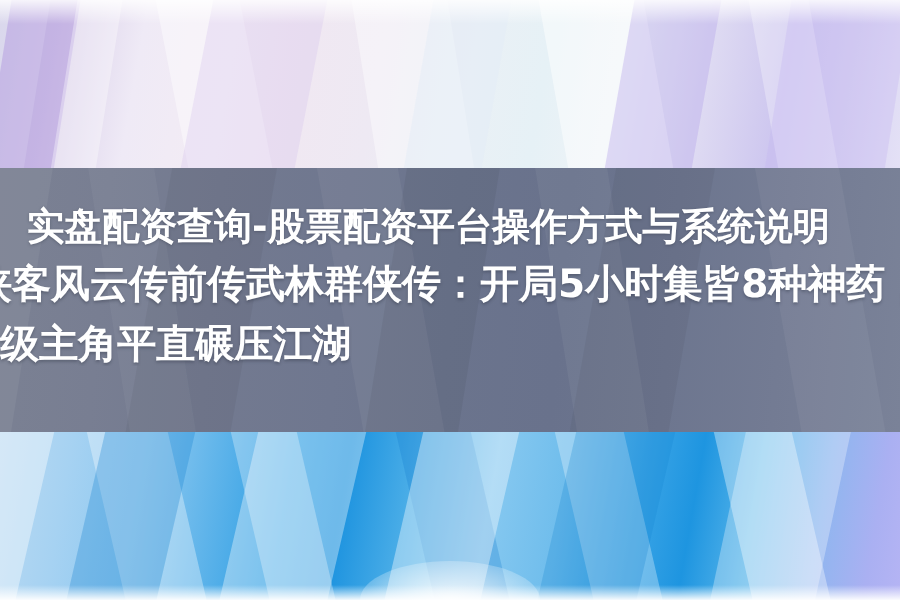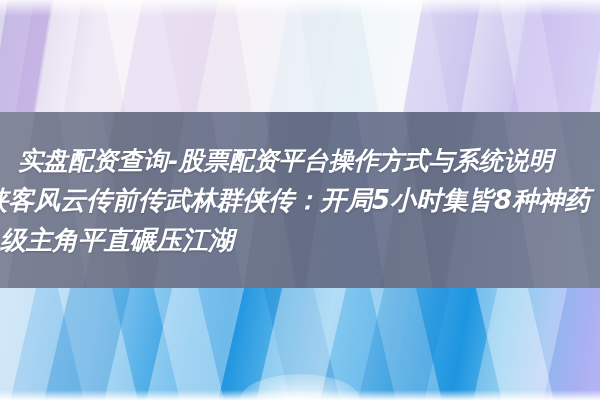--- a/index.html
+++ b/index.html
@@ -116,25 +116,24 @@
     height: 52px;
     border-radius: 50%;
     background: radial-gradient(ellipse at center, rgba(255,255,255,0.85), rgba(255,255,255,0));
     pointer-events: none;
   }
 
   
   .text-layer {
     position: absolute;
     left: 0;
-    top: 106px;
+    top: 96px;
     width: 600px;
     height: 148px;
     overflow: hidden;
-    font-style: italic;
   }
   .headline {
     position: absolute;
     left: 18px;
     top: 36px;
     width: 600px;
     color: #ffffff;
     font-weight: bold;
     font-size: 25px;
     line-height: 38px;

